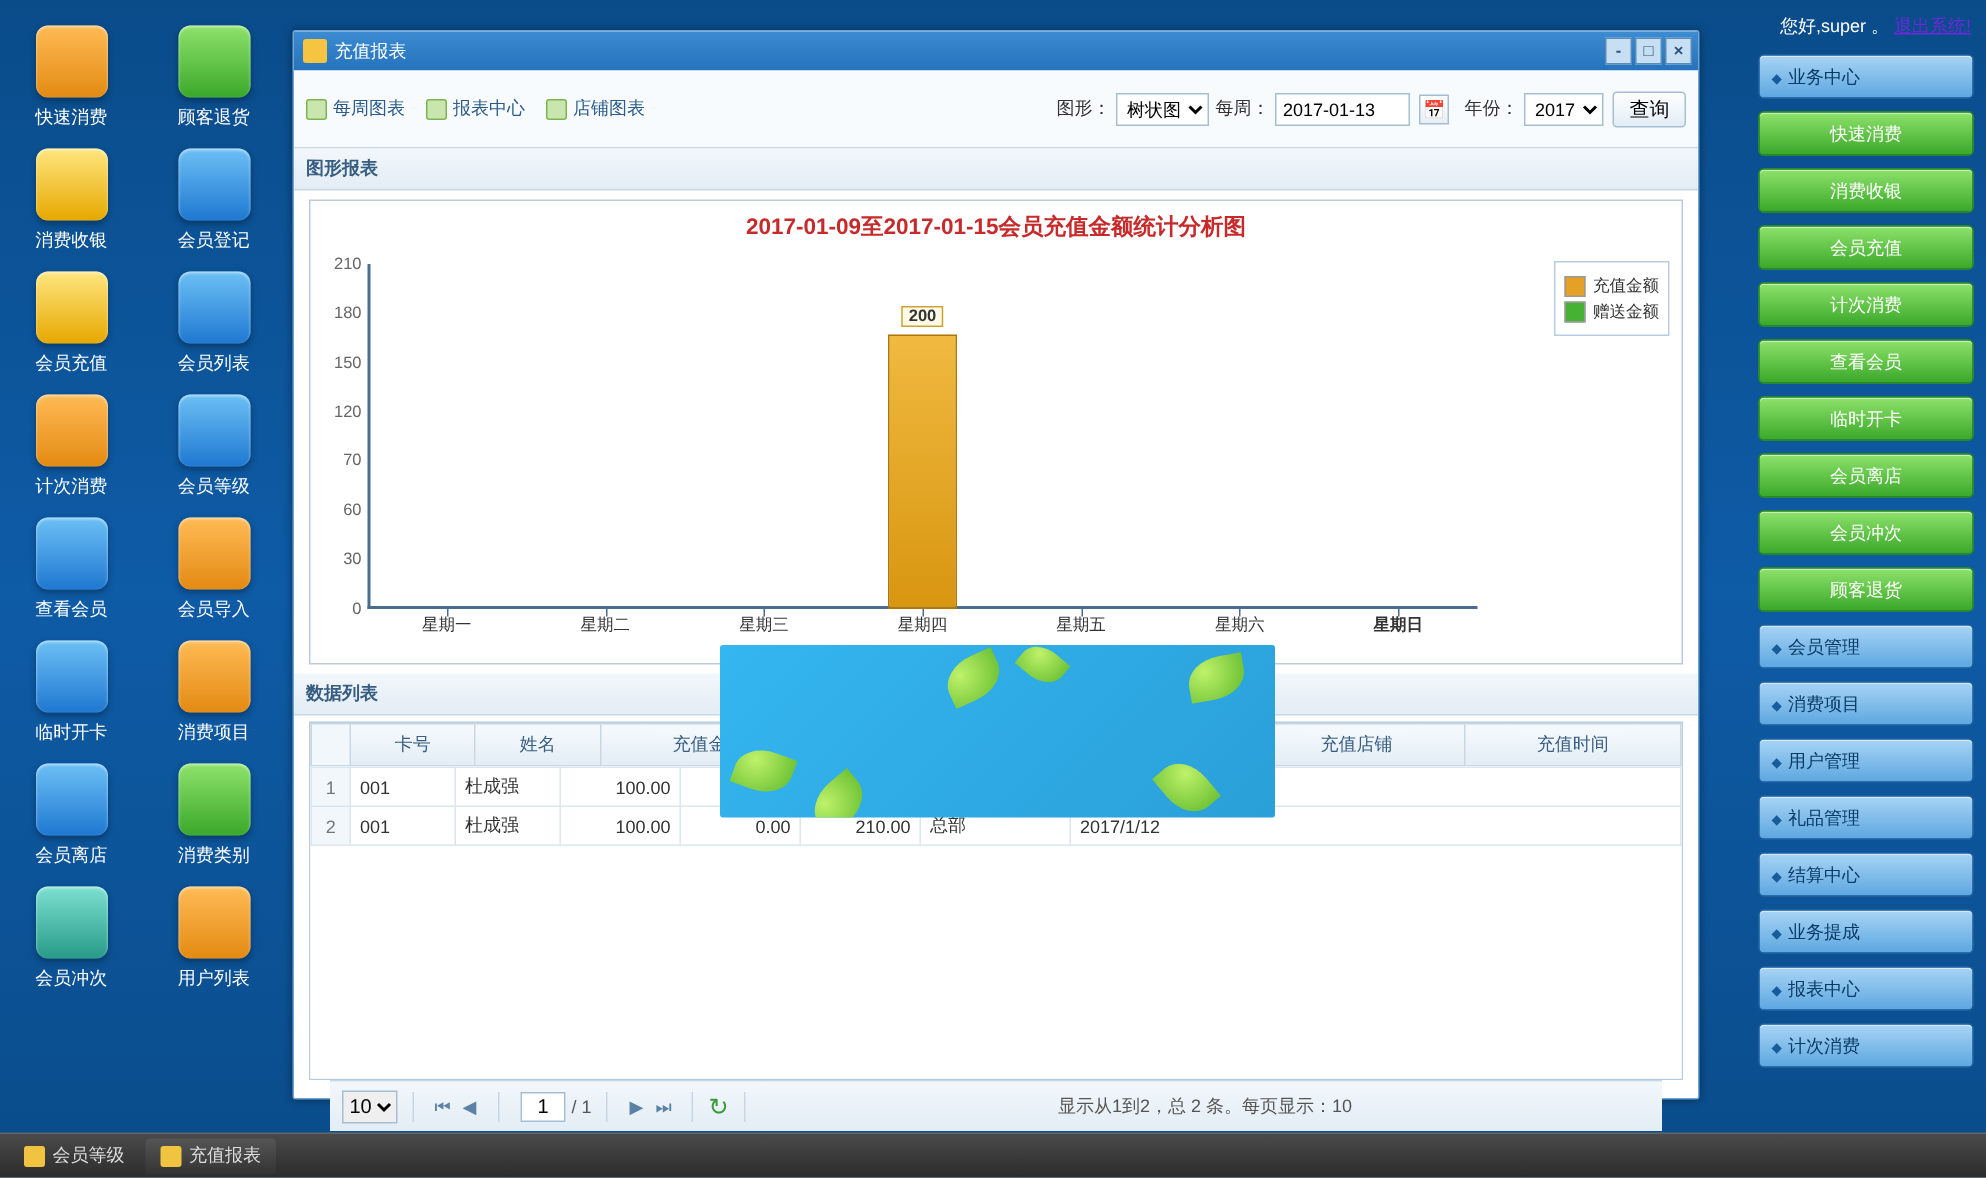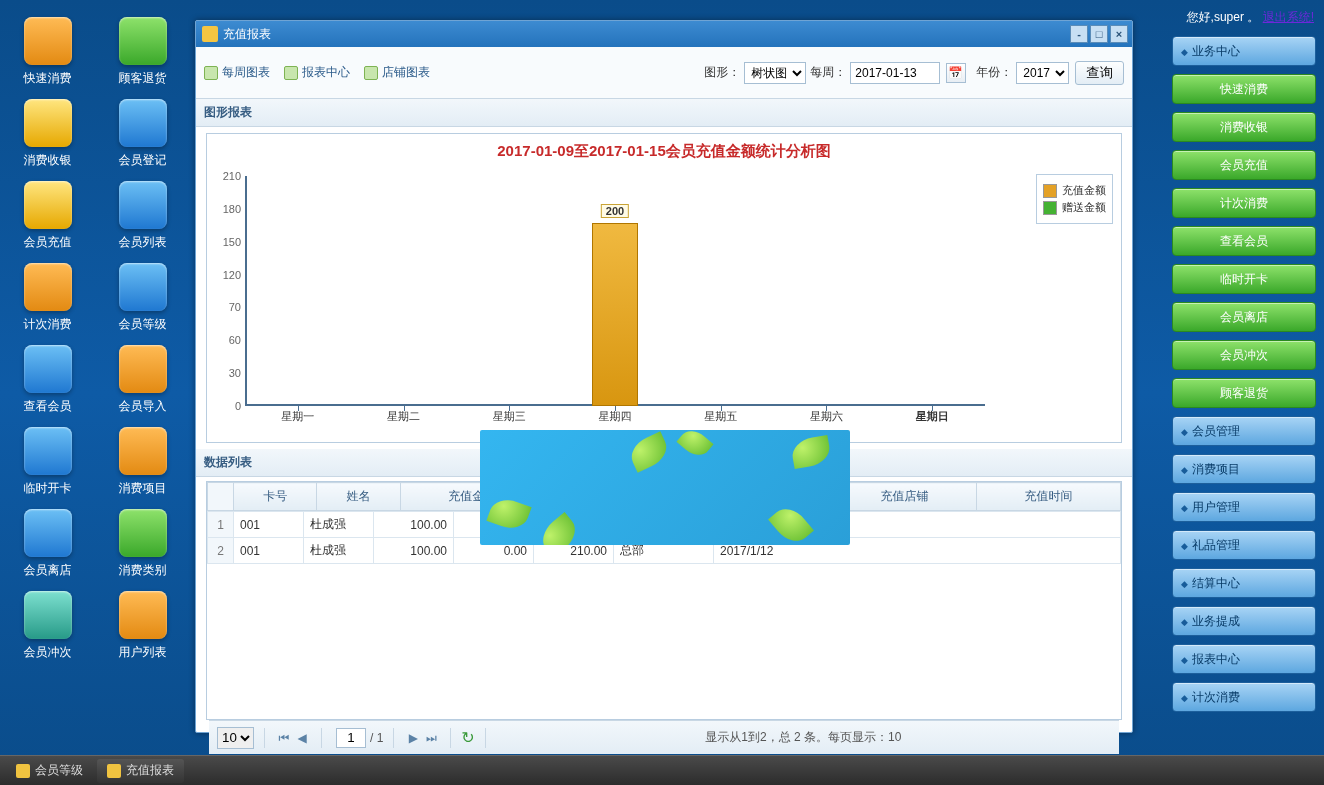--- a/index.html
+++ b/index.html
@@ -66,21 +66,21 @@
 
 
 .grid{border:1px solid #b8cde0;margin:4px 10px 0;}
 .grid table{width:100%;border-collapse:collapse;font-size:12px;}
 .grid th{background:linear-gradient(180deg,#f6fafd,#e3edf5);border:1px solid #c8d7e4;padding:5px 4px;font-weight:normal;color:#375d82;}
 .grid td{border:1px solid #dbe6ef;padding:4px 6px;}
 .grid .rownum{background:#f2f7fb;text-align:center;color:#777;width:26px;}
 .num{text-align:right;}
 .grid-body{height:208px;overflow:auto;background:#fff;}
 
-.pager{height:34px;background:linear-gradient(180deg,#f2f7fb,#e3edf5);border-top:1px solid #c8d7e4;display:flex;align-items:center;padding:0 8px;font-size:12px;color:#555;margin:0 13px;}
+.pager{height:34px;background:linear-gradient(180deg,#f2f7fb,#e3edf5);border-top:1px solid #c8d7e4;display:flex;align-items:center;padding:0 8px;font-size:12px;color:#555;margin:0 24px;}
 .pager select{height:22px;border:1px solid #a6bed3;}
 .pager .sep{width:1px;height:20px;background:#c8d7e4;margin:0 10px;}
 .pg-btn{width:18px;height:18px;color:#5b82a6;cursor:pointer;display:flex;align-items:center;justify-content:center;}
 .pg-inp{width:30px;height:20px;border:1px solid #a6bed3;text-align:center;margin:0 4px;}
 .refresh-ic{color:#3a9a3a;font-size:16px;cursor:pointer;}
 
 
 .taskbar{position:absolute;left:0;bottom:0;width:100%;height:30px;background:linear-gradient(180deg,#4a4a4a,#2c2c2c);display:flex;align-items:center;padding:0 6px;border-top:1px solid #666;}
 .task-item{height:24px;display:flex;align-items:center;padding:0 10px;color:#ddd;cursor:pointer;font-size:12px;border-radius:3px;margin-right:4px;}
 .task-item.active{background:linear-gradient(180deg,#555,#333);}

